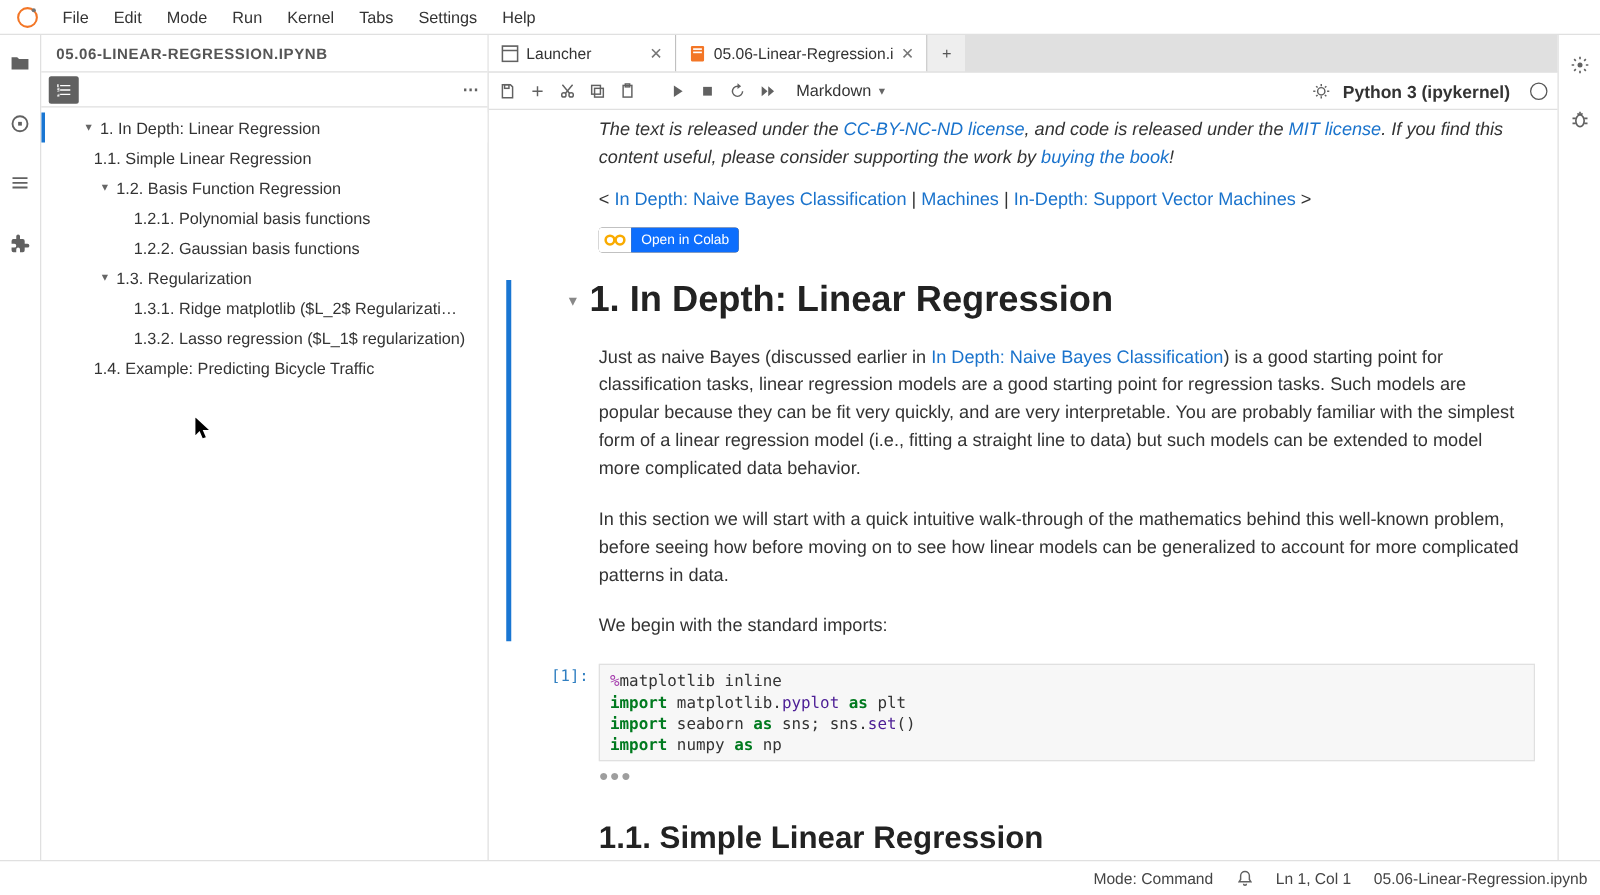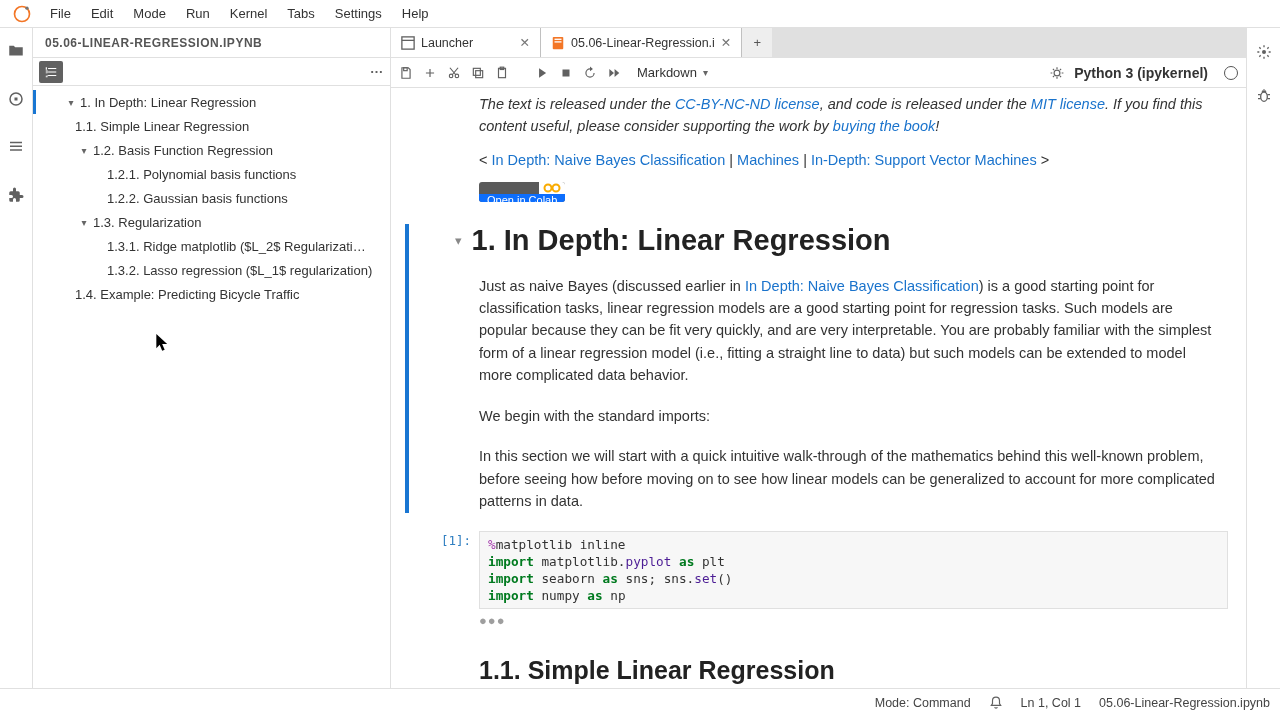--- a/index.html
+++ b/index.html
@@ -42,21 +42,21 @@
 .celltype { display: flex; align-items: center; gap: 6px; font-size: 13px; color: #333; margin-left: 6px; }
 .nb-toolbar-spacer { flex: 1; }
 .kernel-name { font-size: 14px; font-weight: 600; }
 .kernel-circle { width: 14px; height: 14px; border: 1.5px solid #555; border-radius: 50%; margin-left: 6px; }
 
 .notebook { flex: 1; overflow: hidden; padding: 6px 18px 0 14px; position: relative; }
 .nb-inner { position: relative; }
 .intro-text { font-style: italic; font-size: 14.5px; color: #333; line-height: 1.5; padding-left: 74px; padding-right: 10px; }
 .intro-text a, .body-text a, .nav-links a { color: #1a73cc; text-decoration: none; }
 .nav-links { font-size: 14.5px; padding-left: 74px; margin-top: 14px; }
-.colab-badge { margin-left: 74px; margin-top: 14px; display: inline-flex; align-items: flex-end; background: #5a5a5a; border-radius: 3px; overflow: hidden; height: 20px; font-size: 11px; color: #fff; flex-direction: column; }
+.colab-badge { margin-left: 74px; margin-top: 14px; display: inline-flex; align-items: flex-start; background: #5a5a5a; border-radius: 3px; overflow: hidden; height: 20px; font-size: 11px; color: #fff; }
 .colab-badge .cb-left { background: #fff; padding: 0 4px; display: flex; align-items: center; height: 100%; }
 .colab-badge .cb-right { padding: 0 8px; background: #0d6efd; height: 100%; display: flex; align-items: center; }
 
 .cell-wrap { position: relative; margin-top: 22px; }
 .cell-bar { position: absolute; left: 0; top: 0; bottom: 0; width: 4px; background: #1976d2; }
 .h1-row { display: flex; align-items: center; padding-left: 50px; }
 .h1-row .h-caret { color: #888; margin-right: 10px; font-size: 13px; }
 .h1-title { font-size: 29px; font-weight: 600; color: #222; }
 .body-text { font-size: 14.5px; color: #333; line-height: 1.55; padding-left: 74px; padding-right: 10px; margin-top: 18px; }
 .code-cell { margin-top: 18px; display: flex; padding-left: 30px; }
@@ -253,22 +253,22 @@
 
         <div class="cell-wrap">
           <div class="cell-bar"></div>
           <div class="h1-row">
             <span class="h-caret">▾</span>
             <div class="h1-title">1. In Depth: Linear Regression</div>
           </div>
           <div class="body-text">
             <span>Just as naive Bayes (discussed earlier in </span><a href="#">In Depth: Naive Bayes Classification</a><span>) is a good starting point for classification tasks, linear regression models are a good starting point for regression tasks. Such models are popular because they can be fit very quickly, and are very interpretable. You are probably familiar with the simplest form of a linear regression model (i.e., fitting a straight line to data) but such models can be extended to model more complicated data behavior.</span>
           </div>
+          <div class="body-text">In this section we will start with a quick intuitive walk-through of the mathematics behind this well-known problem, before seeing how before moving on to see how linear models can be generalized to account for more complicated patterns in data.</div>
           <div class="body-text">We begin with the standard imports:</div>
-          <div class="body-text">In this section we will start with a quick intuitive walk-through of the mathematics behind this well-known problem, before seeing how before moving on to see how linear models can be generalized to account for more complicated patterns in data.</div>
         </div>
 
         <div class="code-cell">
           <div class="code-prompt">[1]:</div>
           <div class="code-body"><span class="tok-magic">%</span><span>matplotlib inline</span>
 <span class="tok-kw">import</span><span> matplotlib.</span><span class="tok-mod">pyplot</span><span class="tok-kw"> as</span><span> plt</span>
 <span class="tok-kw">import</span><span> seaborn </span><span class="tok-kw">as</span><span> sns; sns.</span><span class="tok-mod">set</span><span>()</span>
 <span class="tok-kw">import</span><span> numpy </span><span class="tok-kw">as</span><span> np</span></div>
         </div>
         <div class="ellips">●●●</div>

